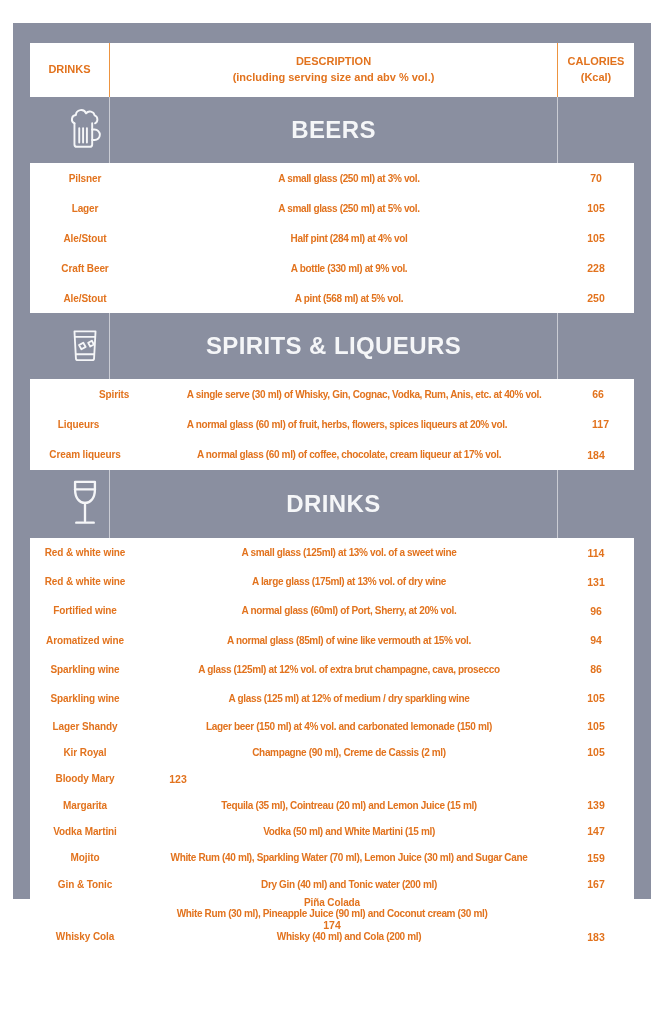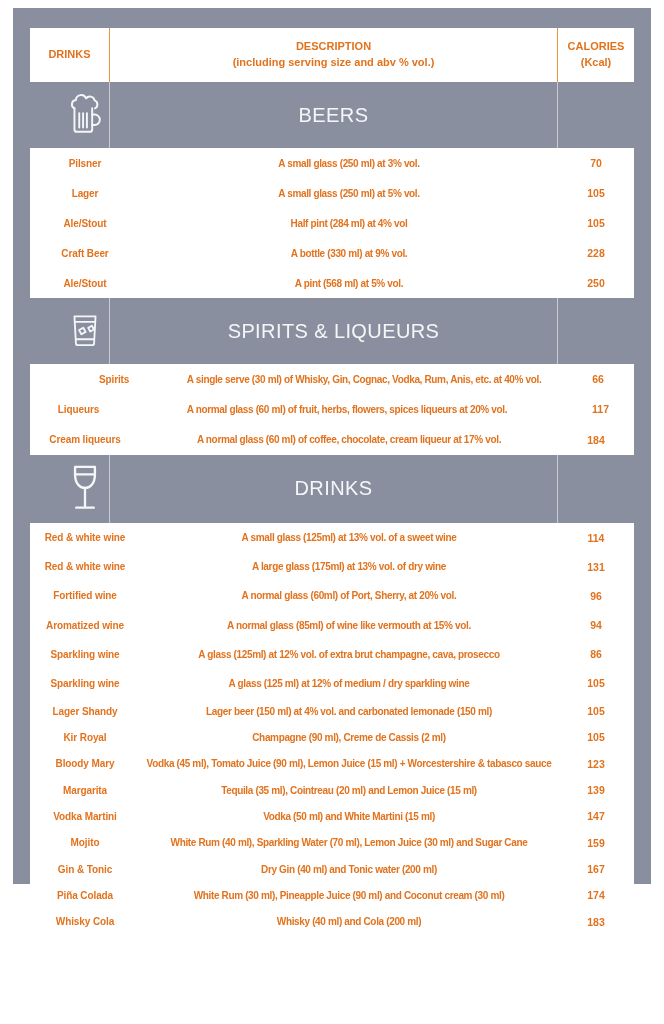--- a/index.html
+++ b/index.html
@@ -2,21 +2,21 @@
 <html><head>
 <meta charset="utf-8">
 <style>
   html,body{margin:0;padding:0;}
   body{
     width:664px;height:1024px;background:#ffffff;
     font-family:"Liberation Sans", sans-serif;
     position:relative;overflow:hidden;
   }
   .panel{
-    position:absolute;left:13px;top:8px;width:638px;height:876px;
+    position:absolute;left:13px;top:23px;width:638px;height:876px;
     background:#8A8FA0;
   }
   .content{
     position:absolute;left:17px;top:20px;width:604px;
   }
   
   .header-row{
     display:flex;height:54px;background:#ffffff;
   }
   .hcell{
@@ -30,21 +30,21 @@
   
   .band{
     display:flex;position:relative;background:#8A8FA0;
   }
   .bcell{box-sizing:border-box;height:100%;}
   .bcell.c1{width:80px;border-right:1px solid rgba(255,255,255,0.55);}
   .bcell.c2{width:448px;border-right:1px solid rgba(255,255,255,0.55);
     display:flex;align-items:center;justify-content:center;}
   .bcell.c3{width:76px;}
   .band-title{
-    color:#F5F6F8;font-weight:normal;font-size:20px;letter-spacing:0.4px;white-space:nowrap;
+    color:#F5F6F8;font-weight:bold;font-size:24px;letter-spacing:0.4px;white-space:nowrap;
   }
   .icon-wrap{
     position:absolute;left:0;top:0;bottom:0;width:110px;
     display:flex;align-items:center;justify-content:center;pointer-events:none;
   }
   .icon-wrap svg{display:block;}
   
   .rows{background:#ffffff;}
   .trow{display:flex;align-items:center;}
   .tcell{
@@ -204,21 +204,20 @@
             <div class="tcell desc">Lager beer (150 ml) at 4% vol. and carbonated lemonade (150 ml)</div>
             <div class="tcell cal">105</div>
           </div>
           <div class="trow" style="height: 26.33px;">
             <div class="tcell name">Kir Royal</div>
             <div class="tcell desc">Champagne (90 ml), Creme de Cassis (2 ml)</div>
             <div class="tcell cal">105</div>
           </div>
           <div class="trow" style="height: 26.33px;">
             <div class="tcell name">Bloody Mary</div>
-            <div class="tcell desc">Vodka (45 ml), Tomato Juice (90 ml), Lemon Juice (15 ml) + Worcestershire &amp; tabasco sauce</div>
             <div class="tcell cal">123</div>
           </div>
           <div class="trow" style="height: 26.33px;">
             <div class="tcell name">Margarita</div>
             <div class="tcell desc">Tequila (35 ml), Cointreau (20 ml) and Lemon Juice (15 ml)</div>
             <div class="tcell cal">139</div>
           </div>
           <div class="trow" style="height: 26.33px;">
             <div class="tcell name">Vodka Martini</div>
             <div class="tcell desc">Vodka (50 ml) and White Martini (15 ml)</div>
@@ -227,21 +226,21 @@
           <div class="trow" style="height: 26.33px;">
             <div class="tcell name">Mojito</div>
             <div class="tcell desc">White Rum (40 ml), Sparkling Water (70 ml), Lemon Juice (30 ml) and Sugar Cane</div>
             <div class="tcell cal">159</div>
           </div>
           <div class="trow" style="height: 26.33px;">
             <div class="tcell name">Gin &amp; Tonic</div>
             <div class="tcell desc">Dry Gin (40 ml) and Tonic water (200 ml)</div>
             <div class="tcell cal">167</div>
           </div>
-          <div class="trow" style="height: 26.33px;">
+          <div class="trow" style="height: 26.33px; flex-direction: column;">
             <div class="tcell name">Piña Colada</div>
             <div class="tcell desc">White Rum (30 ml), Pineapple Juice (90 ml) and Coconut cream (30 ml)</div>
             <div class="tcell cal">174</div>
           </div>
           <div class="trow" style="height: 26.33px;">
             <div class="tcell name">Whisky Cola</div>
             <div class="tcell desc">Whisky (40 ml) and Cola (200 ml)</div>
             <div class="tcell cal">183</div>
           </div>
         </div>

